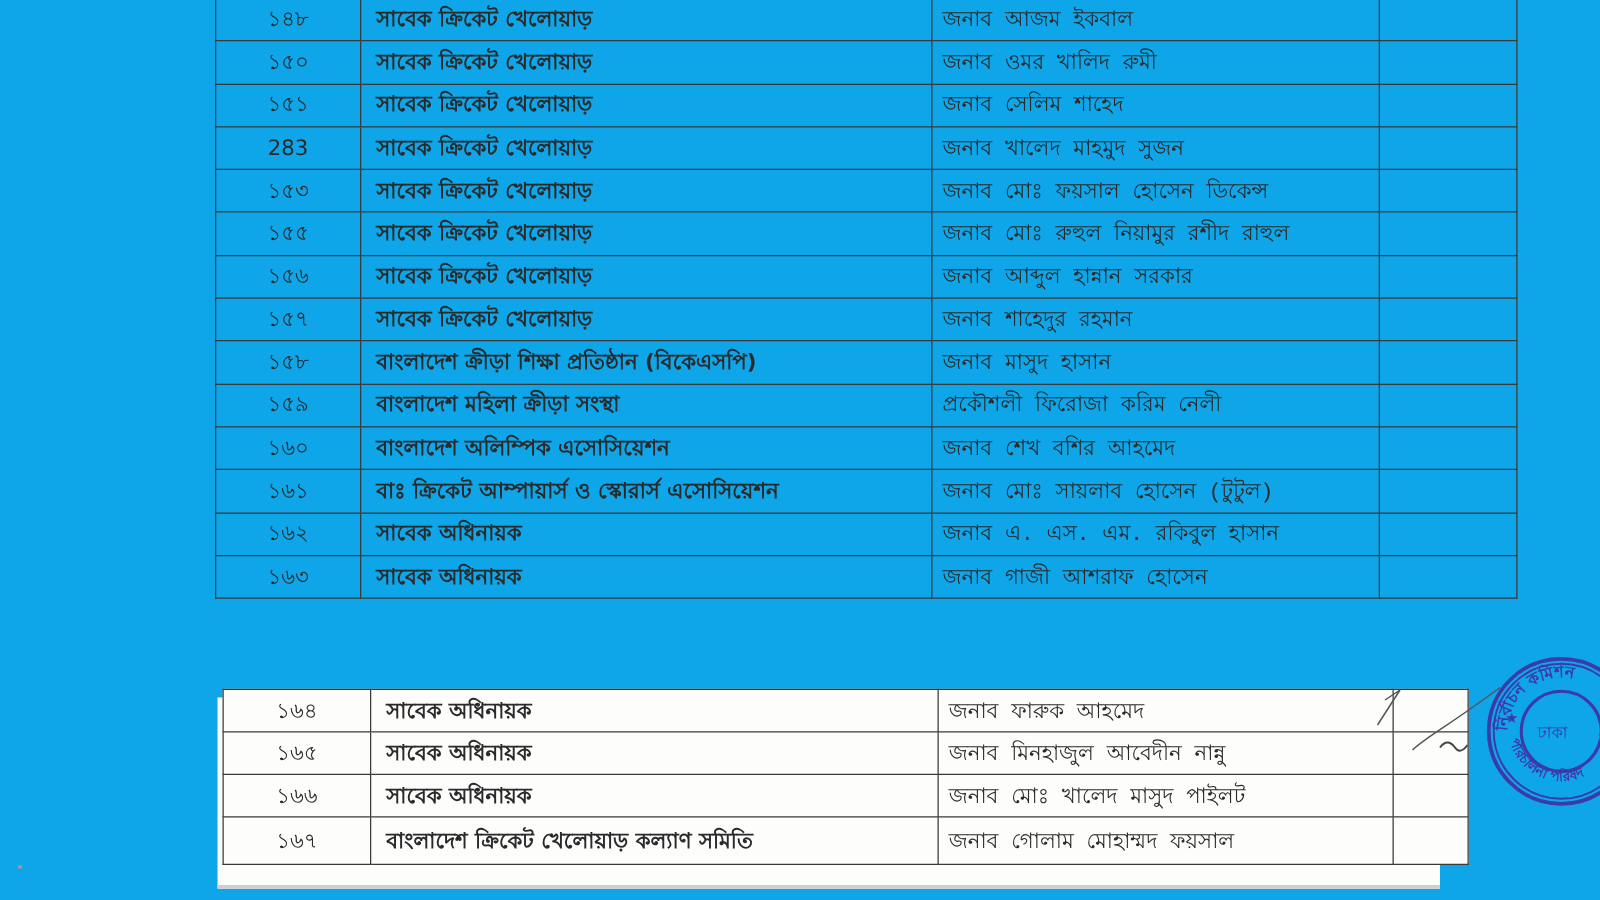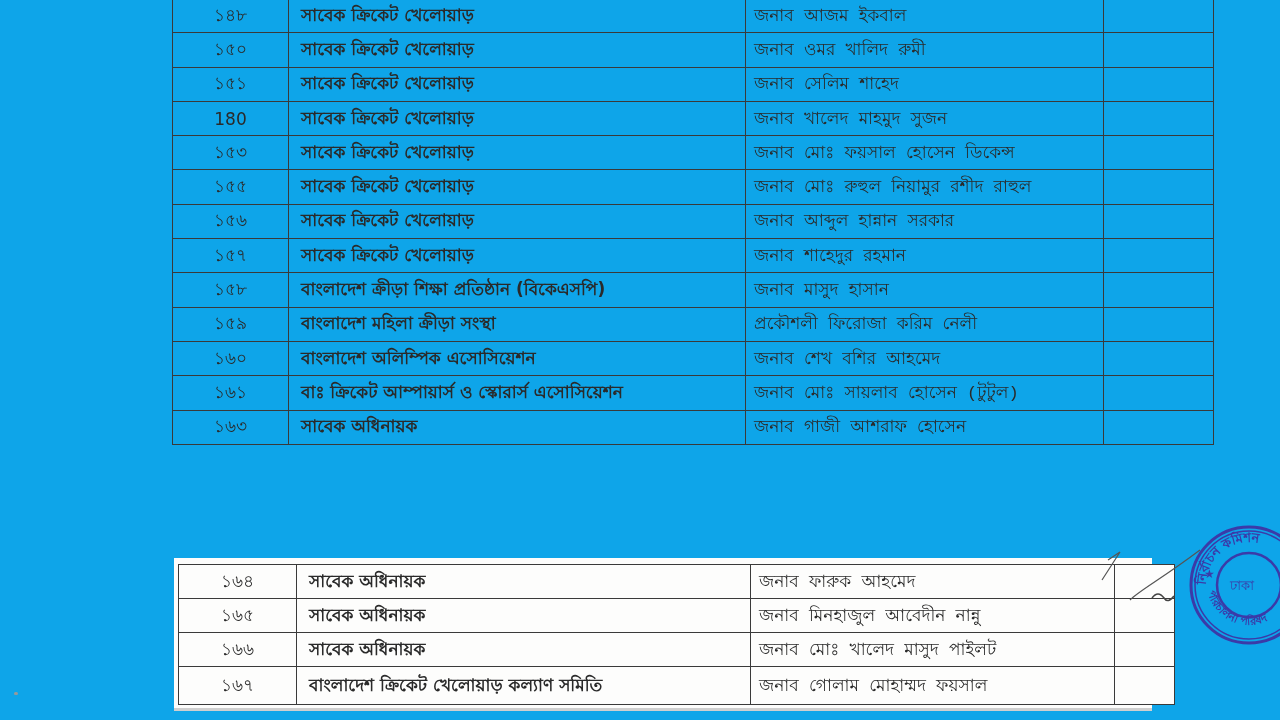--- a/index.html
+++ b/index.html
@@ -12,21 +12,21 @@
   .page { position:absolute; left:0; top:0; width:1280px; height:720px; background:#0ea5e9; }
   table { border-collapse:collapse; position:absolute; table-layout:fixed; }
   td { border:1.6px solid #3a3a3a; padding:0; font-size:17px; white-space:nowrap; overflow:hidden; vertical-align:middle; }
   td.sl { text-align:center; }
   td.org { padding-left:12px;font-weight:bold; }
   td.nm { padding-left:8px;font-family:Liberation Mono, monospace; }
   #table-top { left:172px; top:-2px; }
   #table-top td { height:33.3px; }
   #table-top col.c1 { width:116px; } #table-top col.c2 { width:457px; }
   #table-top col.c3 { width:358px; } #table-top col.c4 { width:110px; }
-  #table-bottom { left:178px; top:564px; background:#fdfdfc;padding-left:10px; }
+  #table-bottom { left:178px; top:551px; background:#fdfdfc;padding-left:10px; }
   #table-bottom td { height:33px; }
   #table-bottom col.c1 { width:118px; } #table-bottom col.c2 { width:454px; }
   #table-bottom col.c3 { width:364px; } #table-bottom col.c4 { width:60px; }
   #table-bottom tr:last-child td { height:37px;margin-left:24px; }
   .paste-mask { position:absolute; left:174px; top:558px; width:978px; height:150px; background:#fdfdfc; border-bottom:3px solid #cfcfcf; }
   .stamp { position:absolute; left:1184px; top:520px; width:130px; height:130px; }
   .sig { position:absolute; left:1100px; top:540px; width:120px; height:90px; }
   .dot { position:absolute; left:14px; top:692px; width:4px; height:3px; background:#999; border-radius:2px; }
 </style>
 </head>
@@ -54,21 +54,21 @@
           <td class="nm">জনাব ওমর খালিদ রুমী</td>
           <td class="rm"></td>
         </tr>
         <tr>
           <td class="sl">১৫১</td>
           <td class="org">সাবেক ক্রিকেট খেলোয়াড়</td>
           <td class="nm">জনাব সেলিম শাহেদ</td>
           <td class="rm"></td>
         </tr>
         <tr>
-          <td class="sl">180</td>
+          <td class="sl">283</td>
           <td class="org">সাবেক ক্রিকেট খেলোয়াড়</td>
           <td class="nm">জনাব খালেদ মাহমুদ সুজন</td>
           <td class="rm"></td>
         </tr>
         <tr>
           <td class="sl">১৫৩</td>
           <td class="org">সাবেক ক্রিকেট খেলোয়াড়</td>
           <td class="nm">জনাব মোঃ ফয়সাল হোসেন ডিকেন্স</td>
           <td class="rm"></td>
         </tr>
@@ -105,20 +105,26 @@
         <tr>
           <td class="sl">১৬০</td>
           <td class="org">বাংলাদেশ অলিম্পিক এসোসিয়েশন</td>
           <td class="nm">জনাব শেখ বশির আহমেদ</td>
           <td class="rm"></td>
         </tr>
         <tr>
           <td class="sl">১৬১</td>
           <td class="org">বাঃ ক্রিকেট আম্পায়ার্স ও স্কোরার্স এসোসিয়েশন</td>
           <td class="nm">জনাব মোঃ সায়লাব হোসেন (টুটুল)</td>
+          <td class="rm"></td>
+        </tr>
+        <tr>
+          <td class="sl">১৬২</td>
+          <td class="org">সাবেক অধিনায়ক</td>
+          <td class="nm">জনাব এ. এস. এম. রকিবুল হাসান</td>
           <td class="rm"></td>
         </tr>
         <tr>
           <td class="sl">১৬৩</td>
           <td class="org">সাবেক অধিনায়ক</td>
           <td class="nm">জনাব গাজী আশরাফ হোসেন</td>
           <td class="rm"></td>
         </tr>
       </tbody>
   </table>

